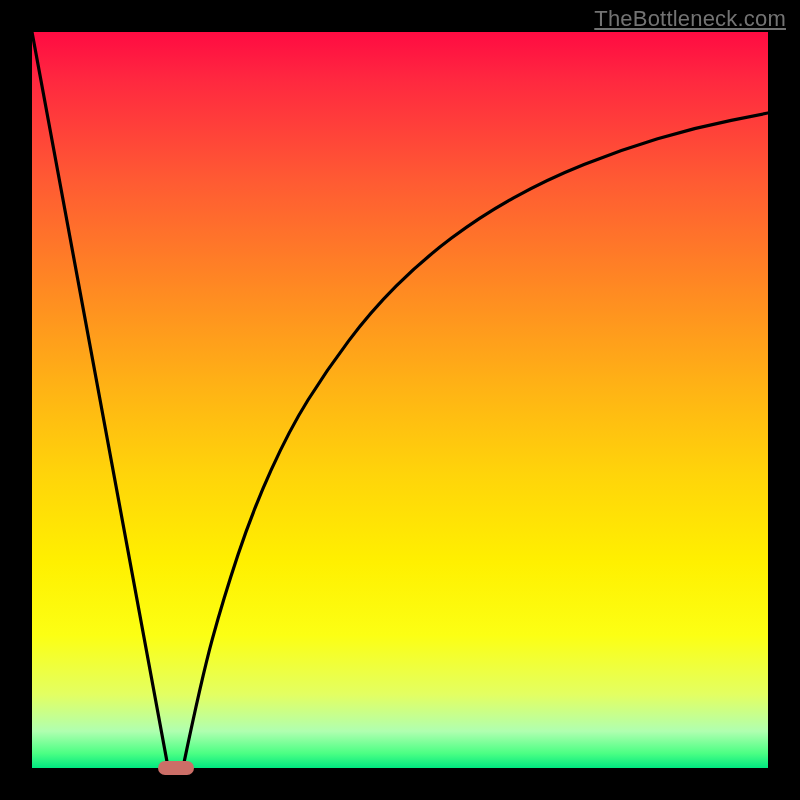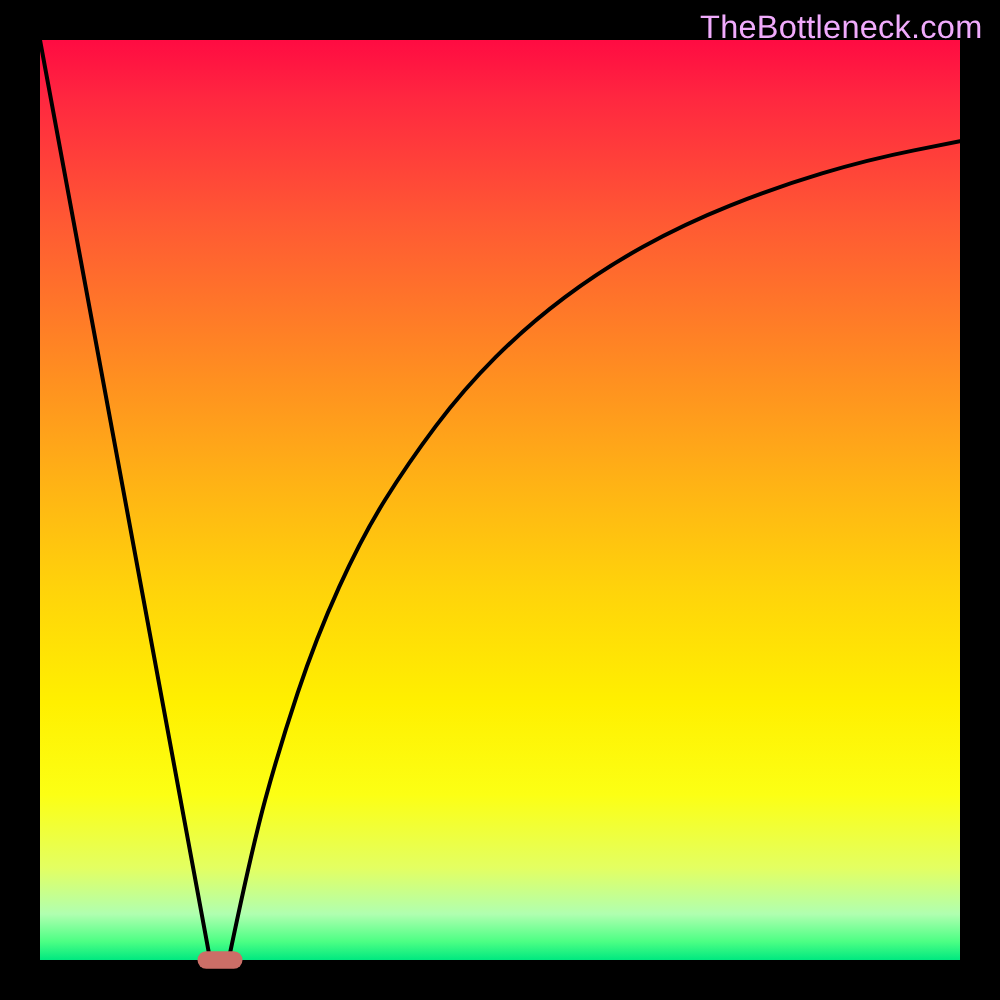--- a/index.html
+++ b/index.html
@@ -37,25 +37,26 @@
       #e3ff62 90%,
       #b0ffb0 95%,
       #4cff84 98%,
       #00e880 100%
     );
   }
   .watermark {
     position: absolute;
     top: 6px;
     right: 14px;
-    color: #f0abfc;
-    font-size: 26px;
+    color: #737373;
+    font-size: 22px;
     font-weight: 500;
     letter-spacing: 0.2px;
     user-select: none;
+    text-decoration: underline;
   }
   svg.curve {
     position: absolute;
     left: 0;
     top: 0;
     width: 736px;
     height: 736px;
   }
   .marker {
     position: absolute;

